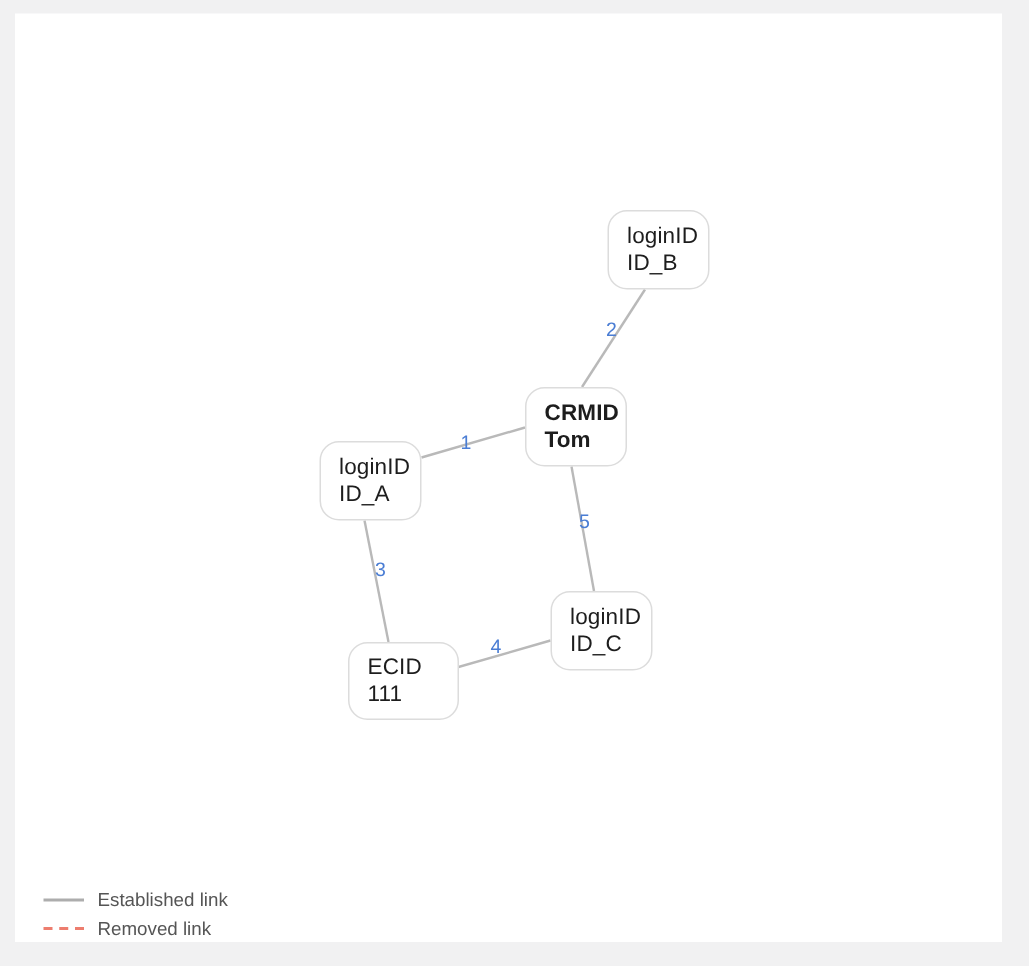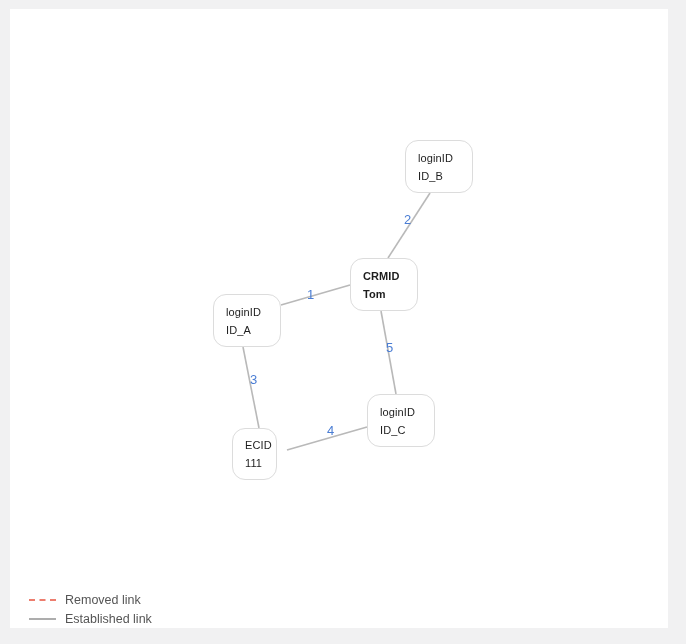--- a/index.html
+++ b/index.html
@@ -39,21 +39,21 @@
     position: absolute;
     box-sizing: border-box;
     background: #ffffff;
     border: 1.3px solid #dcdcdc;
     border-radius: 13px;
     display: flex;
     flex-direction: column;
     justify-content: center;
     padding-left: 12px;
     color: #1d1d1d;
-    font-size: 11px;
+    font-size: 15px;
     line-height: 18px;
     letter-spacing: 0.1px;
     z-index: 5;
   }
   .node .ln { white-space: nowrap; }
   .edge-label {
     position: absolute;
     color: #4a7dd4;
     font-size: 13px;
     line-height: 13px;
@@ -117,36 +117,36 @@
         <span class="ln">Tom</span>
       </div>
       <div class="node" style="left: 213px; top: 294px; width: 68px; height: 53px;">
         <span class="ln">loginID</span>
         <span class="ln">ID_A</span>
       </div>
       <div class="node" style="left: 367px; top: 394px; width: 68px; height: 53px;">
         <span class="ln">loginID</span>
         <span class="ln">ID_C</span>
       </div>
-      <div class="node" style="left: 232px; top: 428px; width: 45px; height: 52px;">
+      <div class="node" style="left: 232px; top: 428px; width: 74px; height: 52px;">
         <span class="ln">ECID</span>
         <span class="ln">111</span>
       </div>
     </div>
   <div id="edge-labels-layer">
       <span class="edge-label" style="left: 307px; top: 288px;">1</span>
       <span class="edge-label" style="left: 404px; top: 213px;">2</span>
       <span class="edge-label" style="left: 250px; top: 373px;">3</span>
       <span class="edge-label" style="left: 327px; top: 424px;">4</span>
       <span class="edge-label" style="left: 386px; top: 341px;">5</span>
     </div>
 
   <div id="legend">
       <div class="legend-row">
+        <span class="legend-swatch solid"></span>
+        <span class="legend-label">Established link</span>
+      </div>
+      <div class="legend-row">
         <span class="legend-swatch dashed"></span>
         <span class="legend-label">Removed link</span>
-      </div>
-      <div class="legend-row">
-        <span class="legend-swatch solid"></span>
-        <span class="legend-label">Established link</span>
       </div>
     </div>
 </div>
 
 </body></html>

